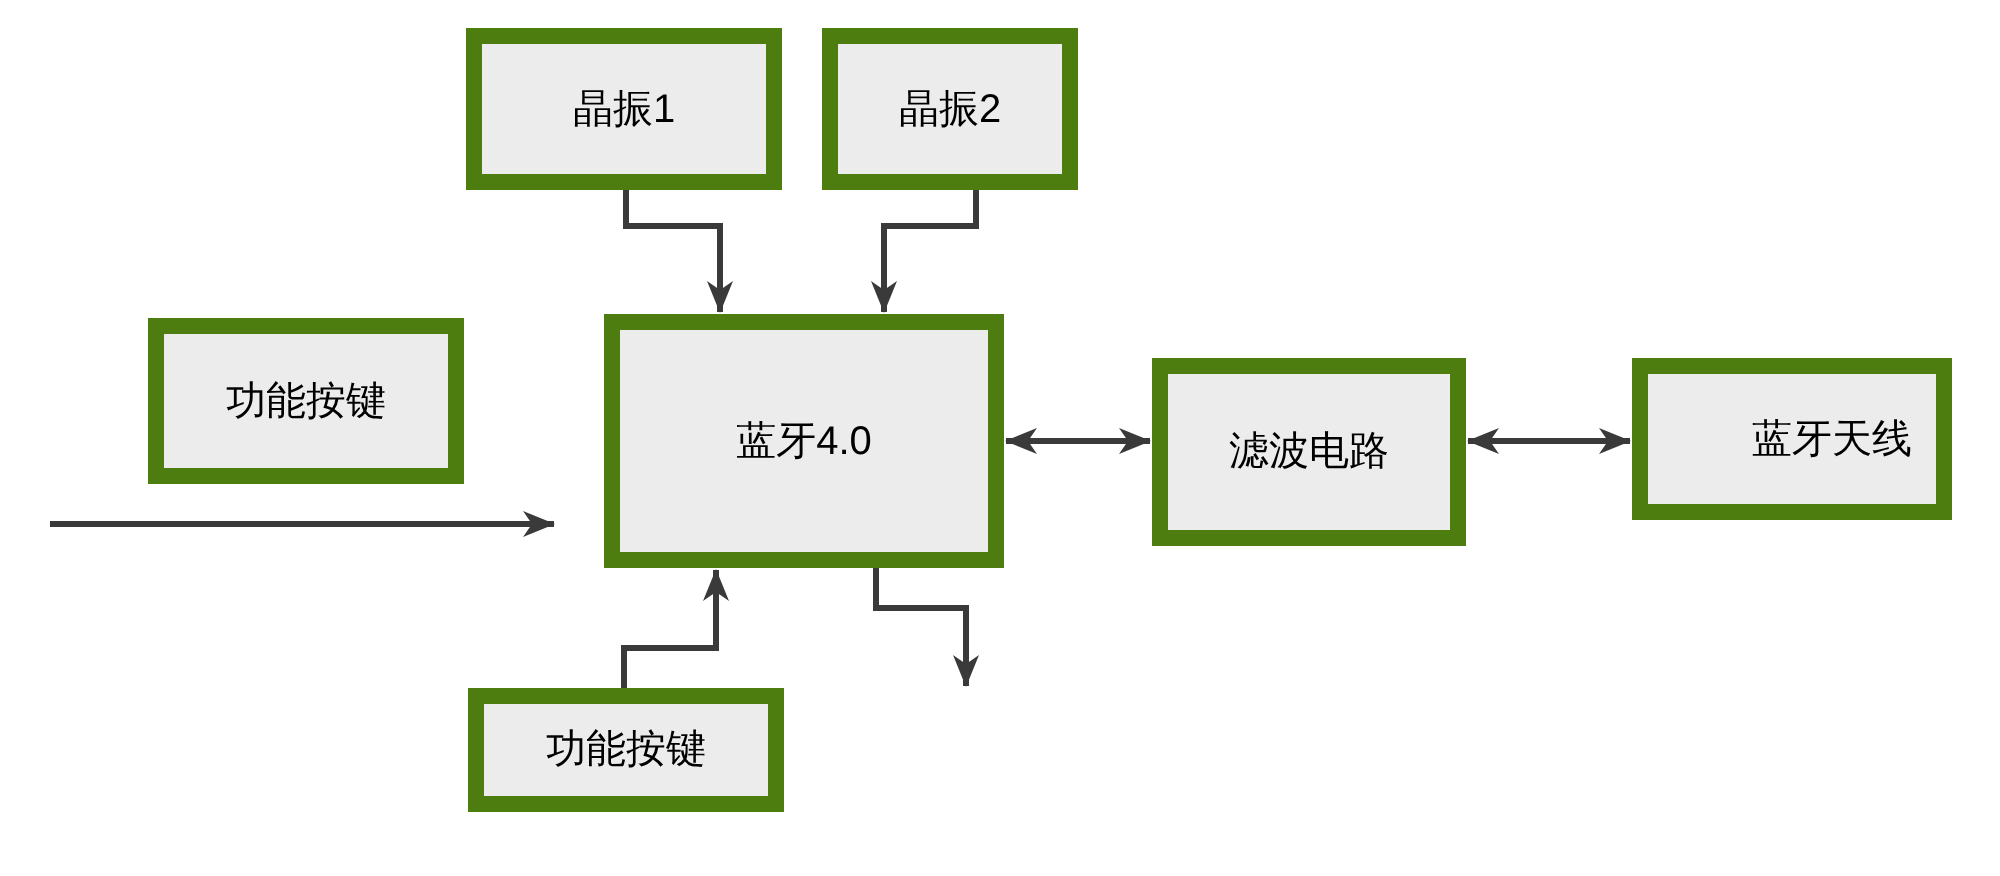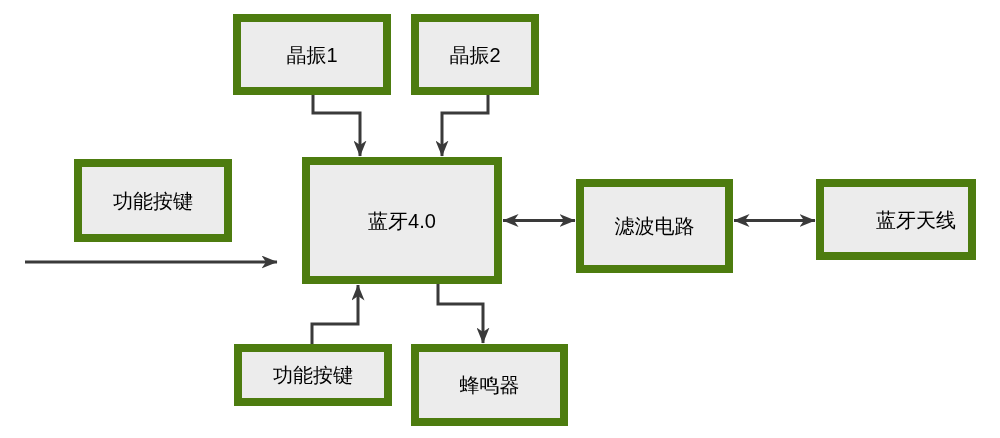--- a/index.html
+++ b/index.html
@@ -94,17 +94,14 @@
   </div>
 
   <div class="node antenna">
     <span>蓝牙天线</span>
   </div>
 
   <div class="node buttons">
     <span>功能按键</span>
   </div>
 
-  <div class="node buzzer">
-    <span>蜂鸣器</span>
-  </div>
 
 </div>
 
 </body></html>

